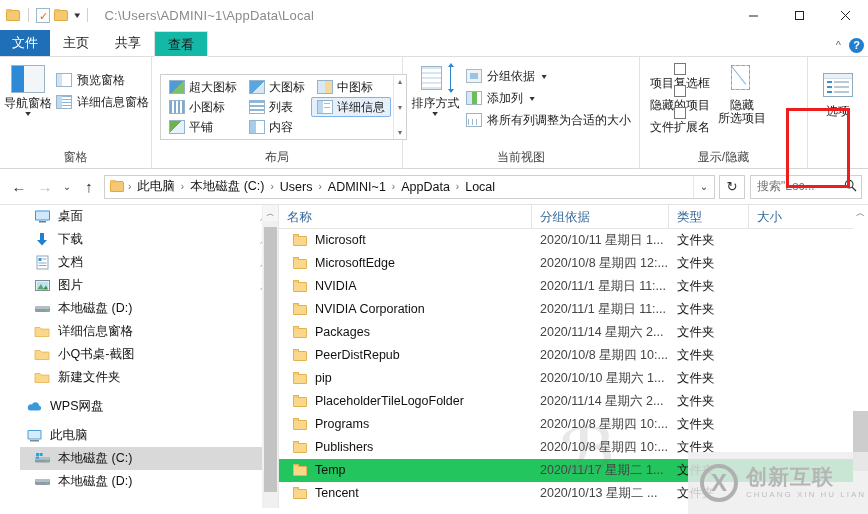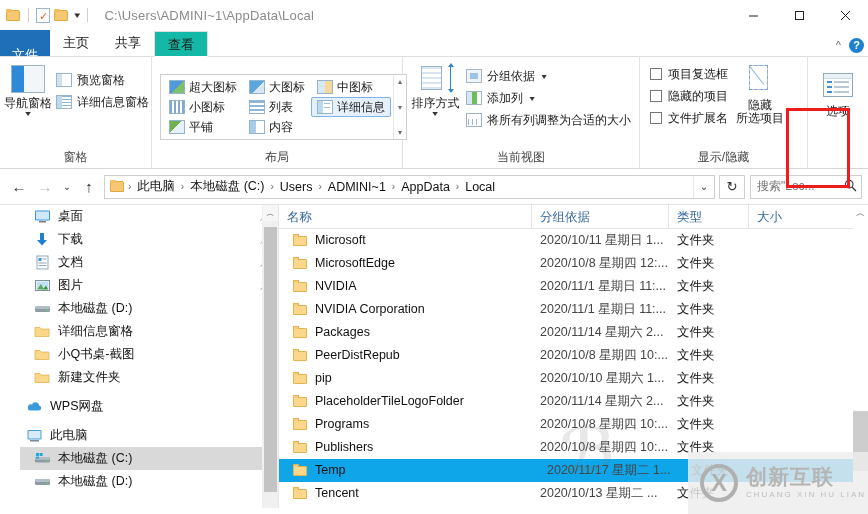--- a/index.html
+++ b/index.html
@@ -110,21 +110,21 @@
     line-height: 26px;
     padding: 0 13px;
     font-size: 13px;
     color: #1b1b1b;
     box-sizing: border-box;
     white-space: nowrap;
   }
   .tab.file {
     background: #1e6fb8;
     color: #fff;
-    padding: 12px 12px;
+    padding: 0 12px;
     margin-left: 0px;
   }
   .tab.active {
     background: #14b8a6;
     border: 1px solid #dededeff;
     border-bottom: 1px solid #ffffff;
     position: relative;
     z-index: 3;
     margin-bottom: -1px;
   }
@@ -355,23 +355,23 @@
   }
   .ico-fitcol::after {
     content:""; position:absolute; left:1px; right:1px; top:5px; bottom:1px;
     background: repeating-linear-gradient(to right,#9cb8cf 0 1px,#fff 1px 4px);
   }
   .minicaret {
     font-size: 8px; color: #333; transform: scaleX(1.3); margin-left: 2px;
   }
 
   .cbrow {
-    display: flex; align-items: center; gap: 6px;
+    display: flex; align-items: center; 
     height: 22px; padding: 0 4px;
-    font-size: 12px; white-space: nowrap;
+    font-size: 12px; white-space: nowrap; flex-direction: column;
   }
   .cbox {
     width: 12px; height: 12px;
     border: 1px solid #767676;
     background: #fff; box-sizing: border-box; flex: none;
   }
 
   .hidebtn-icon {
     width: 28px; height: 30px; position: relative;
   }
@@ -587,21 +587,21 @@
   .col.size { flex: 1; border-right: none; }
 
   .row {
     height: 23px;
     display: flex;
     align-items: center;
     font-size: 12.5px;
     color: #111;
     box-sizing: border-box;
   }
-  .row.sel { background: #0ea5e9; gap: 7px; }
+  .row.sel { background: #22c55e; }
   .cell {
     height: 23px; line-height: 23px;
     box-sizing: border-box;
     padding-left: 8px;
     overflow: hidden; white-space: nowrap;
   }
   .cell.name {
     width: 253px; flex: none;
     display: flex; align-items: center; gap: 7px;
     padding-left: 14px;

